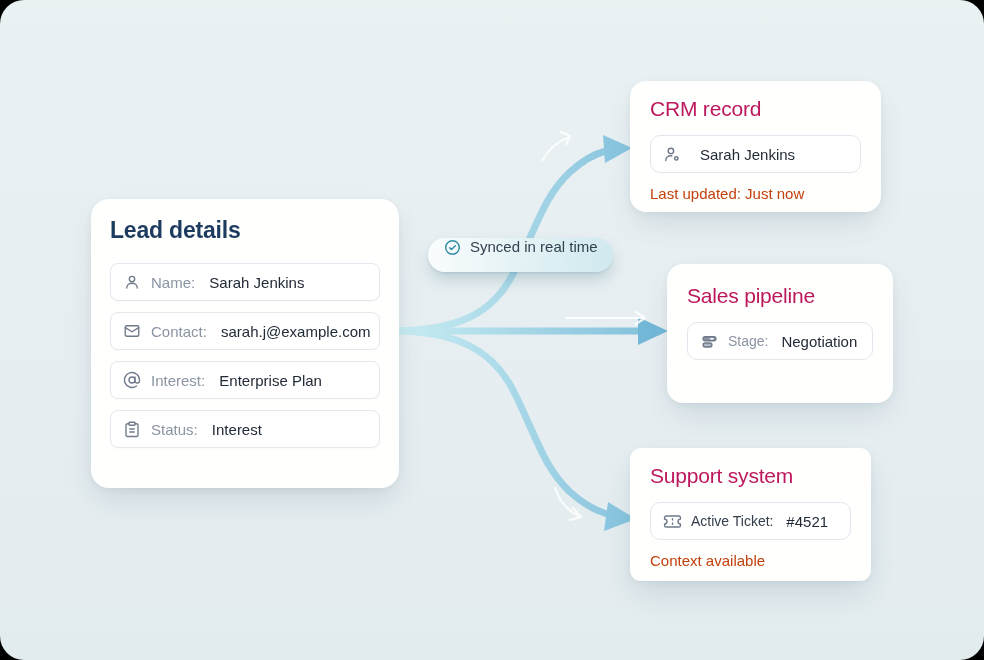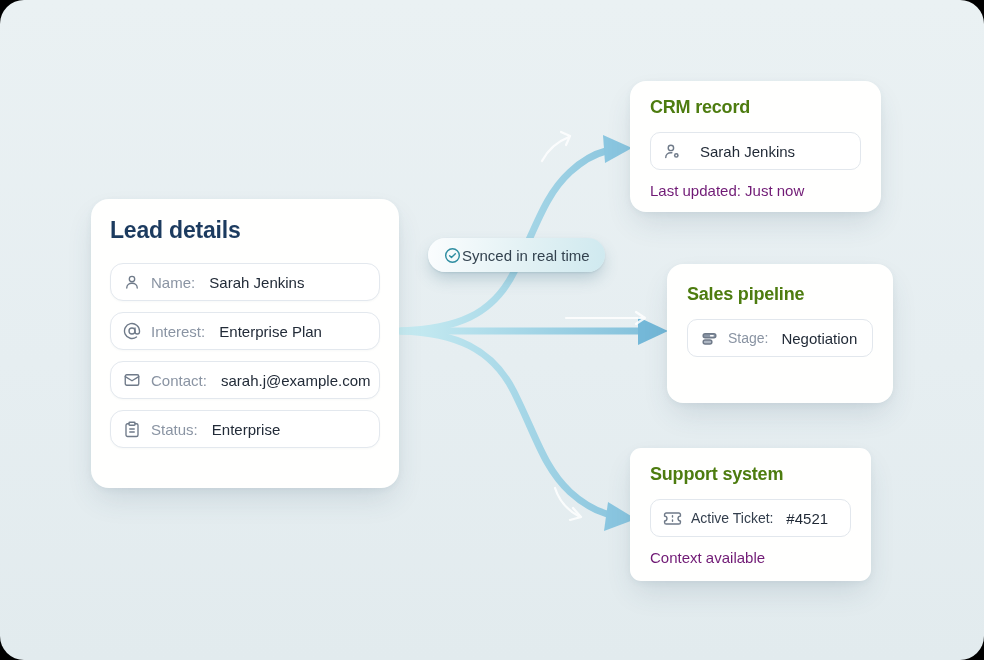--- a/index.html
+++ b/index.html
@@ -20,51 +20,51 @@
     box-shadow:0 14px 30px -6px rgba(50,80,105,.16),0 2px 6px rgba(50,80,105,.06);
     box-sizing:border-box;
   }
   .lead-card{left:91px;top:199px;width:308px;height:289px;padding:18px 19px;}
   .lead-title{
     font-size:23px;font-weight:700;color:#1c3b5f;letter-spacing:-.2px;
     margin:0 0 19px 0;
   }
   .field{
     display:flex;align-items:center;gap:10px;
-    height:38px;border:1px solid #e3e8ee;border-radius:13px;
+    height:38px;border:1px solid #e3e8ee;border-radius:8px;
     background:#fff;padding:0 12px;margin-bottom:11px;box-sizing:border-box;
     box-shadow:0 1px 2px rgba(30,50,70,.03);
   }
   .field:last-child{margin-bottom:0;}
   .icon{display:inline-flex;color:#6f7a89;flex:0 0 auto;}
   .icon svg{display:block;}
   .f-label{font-size:15px;color:#8a94a3;white-space:pre;}
   .f-value{font-size:15px;color:#222b38;font-weight:500;white-space:pre;}
   
   .dest-card{border-radius:16px;padding:16px 20px;}
   .dest-crm{left:630px;top:81px;width:251px;height:131px;}
   .dest-sales{left:667px;top:264px;width:226px;height:139px;padding-top:20px;}
   .dest-support{left:630px;top:448px;width:241px;height:133px;border-radius:11px;}
   .dest-title{
-    font-size:18px;font-weight:700;color:#4d7c0f;letter-spacing:-.2px;
+    font-size:21px;font-weight:400;color:#be185d;letter-spacing:-.2px;
     margin:0 0 14px 0;
   }
   .chip{
     display:flex;align-items:center;gap:9px;
     height:38px;border:1px solid #e2e7ed;border-radius:10px;background:#fff;
     padding:0 12px;box-sizing:border-box;
   }
   .chip .c-label{font-size:14px;color:#8a94a3;white-space:pre;}
   .chip.dark-label .c-label{color:#333e4d;}
   .chip .c-value{font-size:15px;color:#1f2835;font-weight:500;white-space:pre;}
-  .subtext{font-size:15px;color:#701a75;margin-top:12px;}
+  .subtext{font-size:15px;color:#c2410c;margin-top:12px;}
   
   .badge{
     position:absolute;left:428px;top:238px;height:34px;
-    display:flex;align-items:center;padding:0 15px;border-radius:17px;
+    display:flex;gap:8px;padding:0 15px;border-radius:17px;
     background:linear-gradient(100deg,#fbfdfe 0%,#e2f1f4 55%,#cfe9ef 100%);
     box-shadow:0 8px 16px -2px rgba(70,120,140,.30),0 1px 2px rgba(70,120,140,.15);
   }
   .badge .icon{color:#2e8da1;}
   .badge-label{font-size:15px;color:#33424f;font-weight:500;white-space:pre;}
 </style>
 </head>
 <body>
 
 <div class="panel">
@@ -106,50 +106,50 @@
             <circle cx="12" cy="8" r="3.6"></circle>
             <path d="M5 20c0-3.9 3.1-6.4 7-6.4s7 2.5 7 6.4"></path>
           </svg>
       </span>
       <span class="f-label">Name: </span>
         <span class="f-value">Sarah Jenkins</span>
     </div>
 
     <div class="field">
       <span class="icon">
+        <svg width="18" height="18" viewBox="0 0 24 24" fill="none" stroke="currentColor" stroke-width="1.8" stroke-linecap="round" stroke-linejoin="round">
+            <rect x="3" y="5" width="18" height="14" rx="2"></rect>
+            <path d="M3 7.5 12 13l9-5.5"></path>
+          </svg>
+      </span>
+      <span class="f-label">Contact: </span>
+        <span class="f-value">sarah.j@example.com</span>
+    </div>
+
+    <div class="field">
+      <span class="icon">
         <svg width="18" height="18" viewBox="0 0 24 24" fill="none" stroke="currentColor" stroke-width="1.8" stroke-linecap="round">
             <circle cx="12" cy="12" r="4"></circle>
             <path d="M16 8v5a3 3 0 0 0 6 0v-1a10 10 0 1 0-4 8"></path>
           </svg>
       </span>
       <span class="f-label">Interest: </span>
         <span class="f-value">Enterprise Plan</span>
-    </div>
-
-    <div class="field">
-      <span class="icon">
-        <svg width="18" height="18" viewBox="0 0 24 24" fill="none" stroke="currentColor" stroke-width="1.8" stroke-linecap="round" stroke-linejoin="round">
-            <rect x="3" y="5" width="18" height="14" rx="2"></rect>
-            <path d="M3 7.5 12 13l9-5.5"></path>
-          </svg>
-      </span>
-      <span class="f-label">Contact: </span>
-        <span class="f-value">sarah.j@example.com</span>
     </div>
 
     <div class="field">
       <span class="icon">
         <svg width="18" height="18" viewBox="0 0 24 24" fill="none" stroke="currentColor" stroke-width="1.8" stroke-linecap="round" stroke-linejoin="round">
             <rect x="8" y="3" width="8" height="4" rx="1"></rect>
             <path d="M16 5h2a2 2 0 0 1 2 2v13a2 2 0 0 1-2 2H6a2 2 0 0 1-2-2V7a2 2 0 0 1 2-2h2"></path>
             <path d="M9 12h6M9 16h6"></path>
           </svg>
       </span>
       <span class="f-label">Status: </span>
-        <span class="f-value">Enterprise</span>
+        <span class="f-value">Interest</span>
     </div>
   </div>
 
   <div class="card dest-card dest-crm">
     <h3 class="dest-title">CRM record</h3>
     <div class="chip">
       <span class="icon">
         <svg width="19" height="19" viewBox="0 0 24 24" fill="none" stroke="currentColor" stroke-width="1.8" stroke-linecap="round">
             <circle cx="10" cy="7.5" r="3.4"></circle>
             <path d="M3.5 19.5c0-3.6 2.9-6 6.5-6h1.2"></path>

